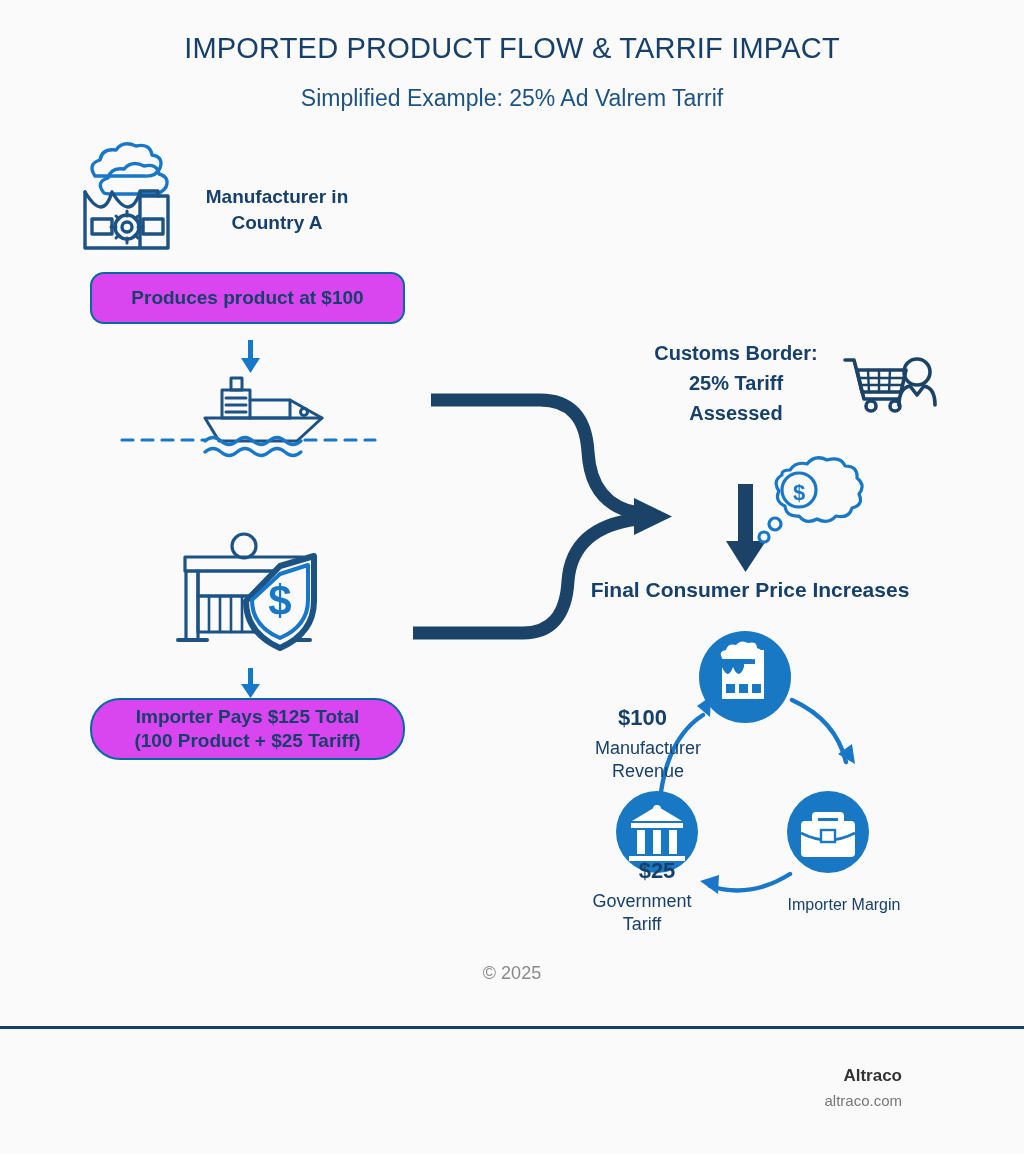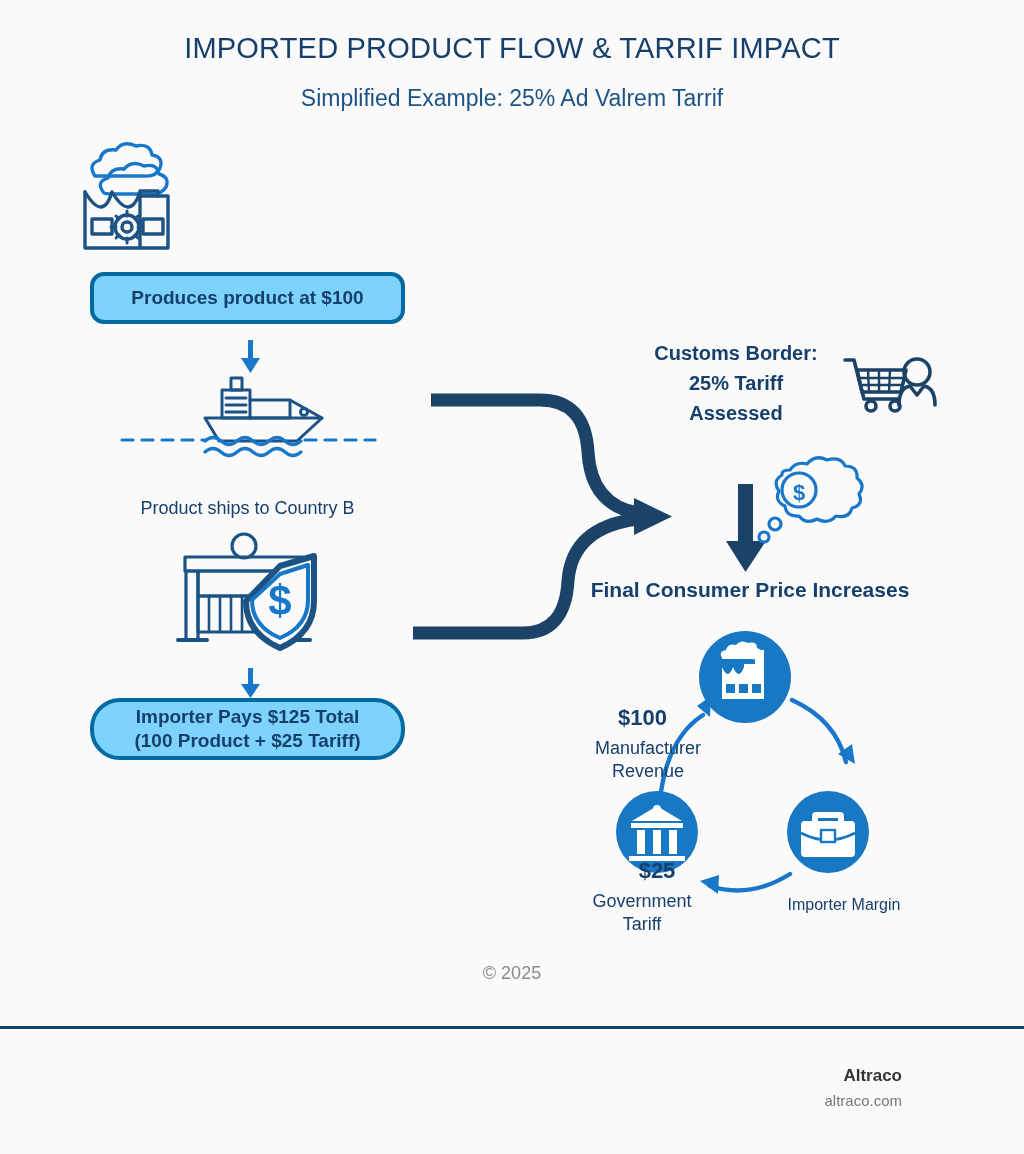--- a/index.html
+++ b/index.html
@@ -25,23 +25,23 @@
   }
 
   
   .lbl{position:absolute;color:#16406b;}
   .lbl.bold{font-weight:bold;}
   .ctr{text-align:center;}
 
   
   .pillbox{
     position:absolute;
-    border:4px solid #0369a1;
+    border:2px solid #0369a1;
     border-radius:14px;
-    background:#7dd3fc;
+    background:#d946ef;
     display:flex;align-items:center;justify-content:center;
     text-align:center;
     font-weight:bold;
     color:#16406b;
     box-sizing:border-box;
     line-height:1.25;
   }
 
   
   .rule{position:absolute;left:0;top:1026px;width:1024px;height:3px;background:#16406b;}
@@ -245,26 +245,29 @@
         <rect x="631" y="823" width="52" height="5"></rect>
         <rect x="637" y="830" width="8" height="24"></rect>
         <rect x="653" y="830" width="8" height="24"></rect>
         <rect x="669" y="830" width="8" height="24"></rect>
         <rect x="629" y="856" width="56" height="5"></rect>
       </g>
     </g>
 
   </svg>
 
+  <div class="lbl bold ctr" style="left:182px;top:184px;width:190px;font-size:19px;line-height:1.35;">
+    <div>Manufacturer in</div>
+    <div>Country A</div>
+  </div>
 
   <div class="pillbox" style="left:90px;top:272px;width:315px;height:52px;font-size:19px;">
     <span>Produces product at $100</span>
   </div>
 
-  <div class="lbl ctr" style="left:90px;top:498px;width:315px;font-size:18px;">Product ships to Country B</div>
 
   <div class="pillbox" style="left:90px;top:698px;width:315px;height:62px;font-size:19px;flex-direction:column;border-radius:30px;">
     <span>Importer Pays $125 Total</span>
     <span>(100 Product + $25 Tariff)</span>
   </div>
 
   <div class="lbl bold ctr" style="left:636px;top:338px;width:200px;font-size:20px;line-height:1.5;">
     <div>Customs Border:</div>
     <div>25% Tariff</div>
     <div>Assessed</div>

